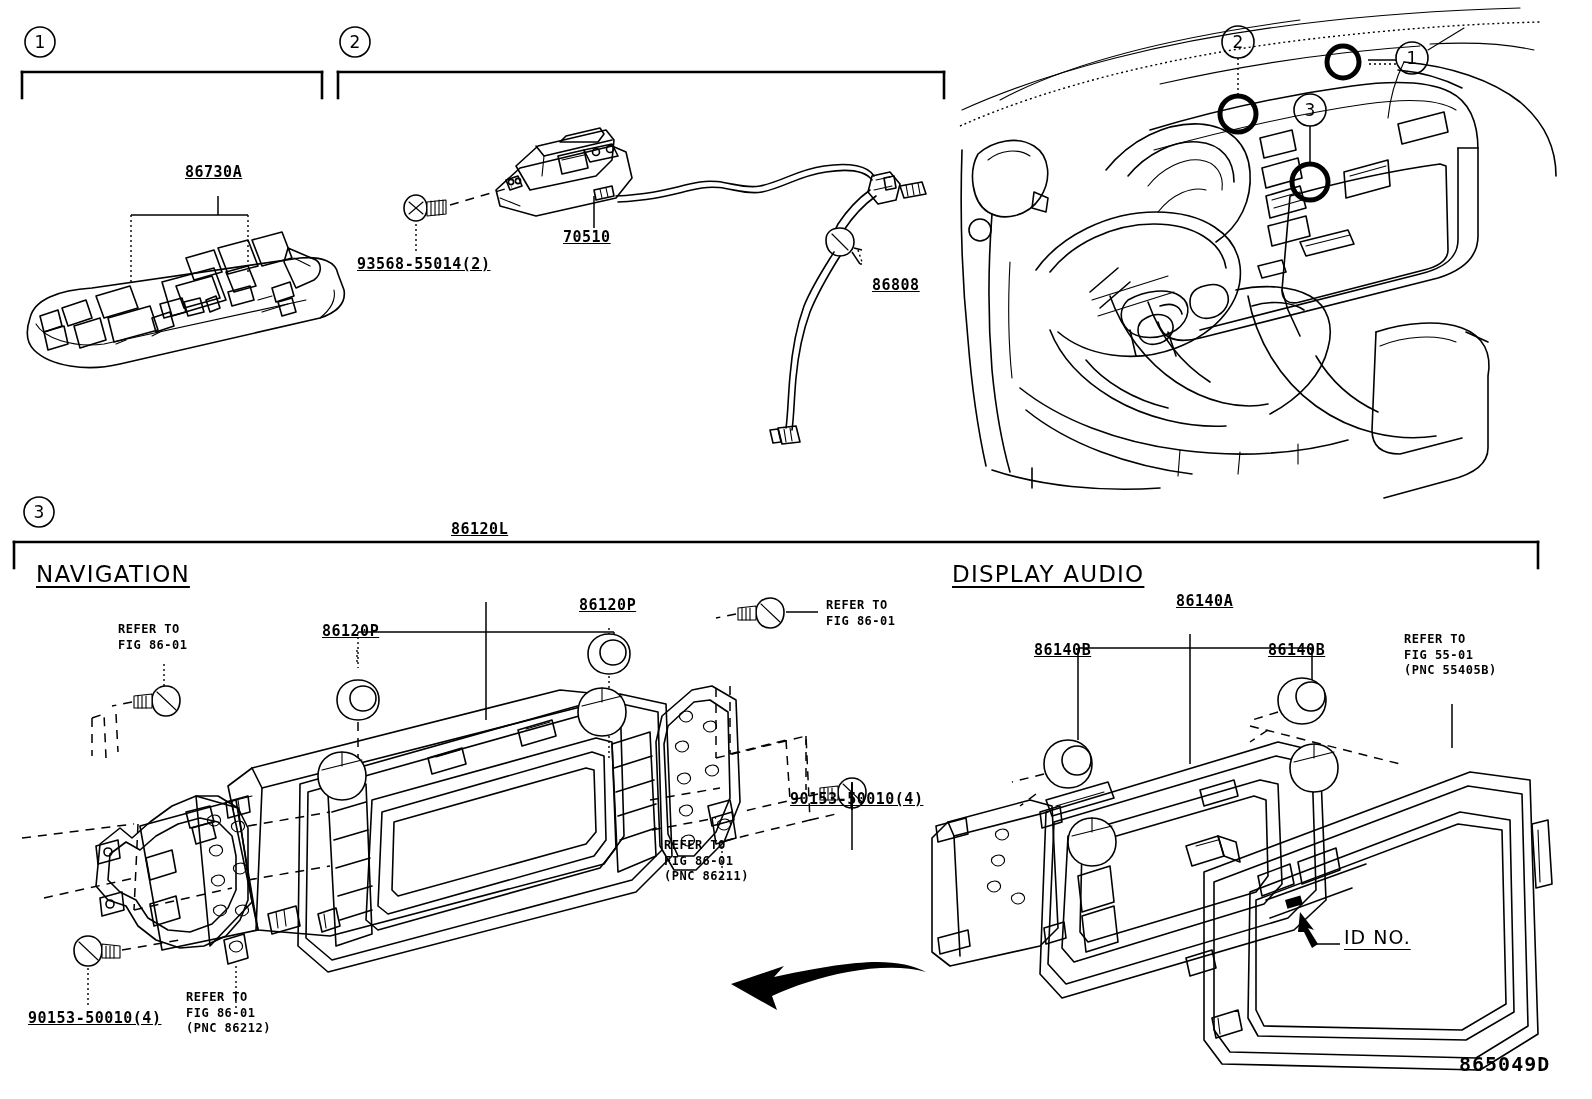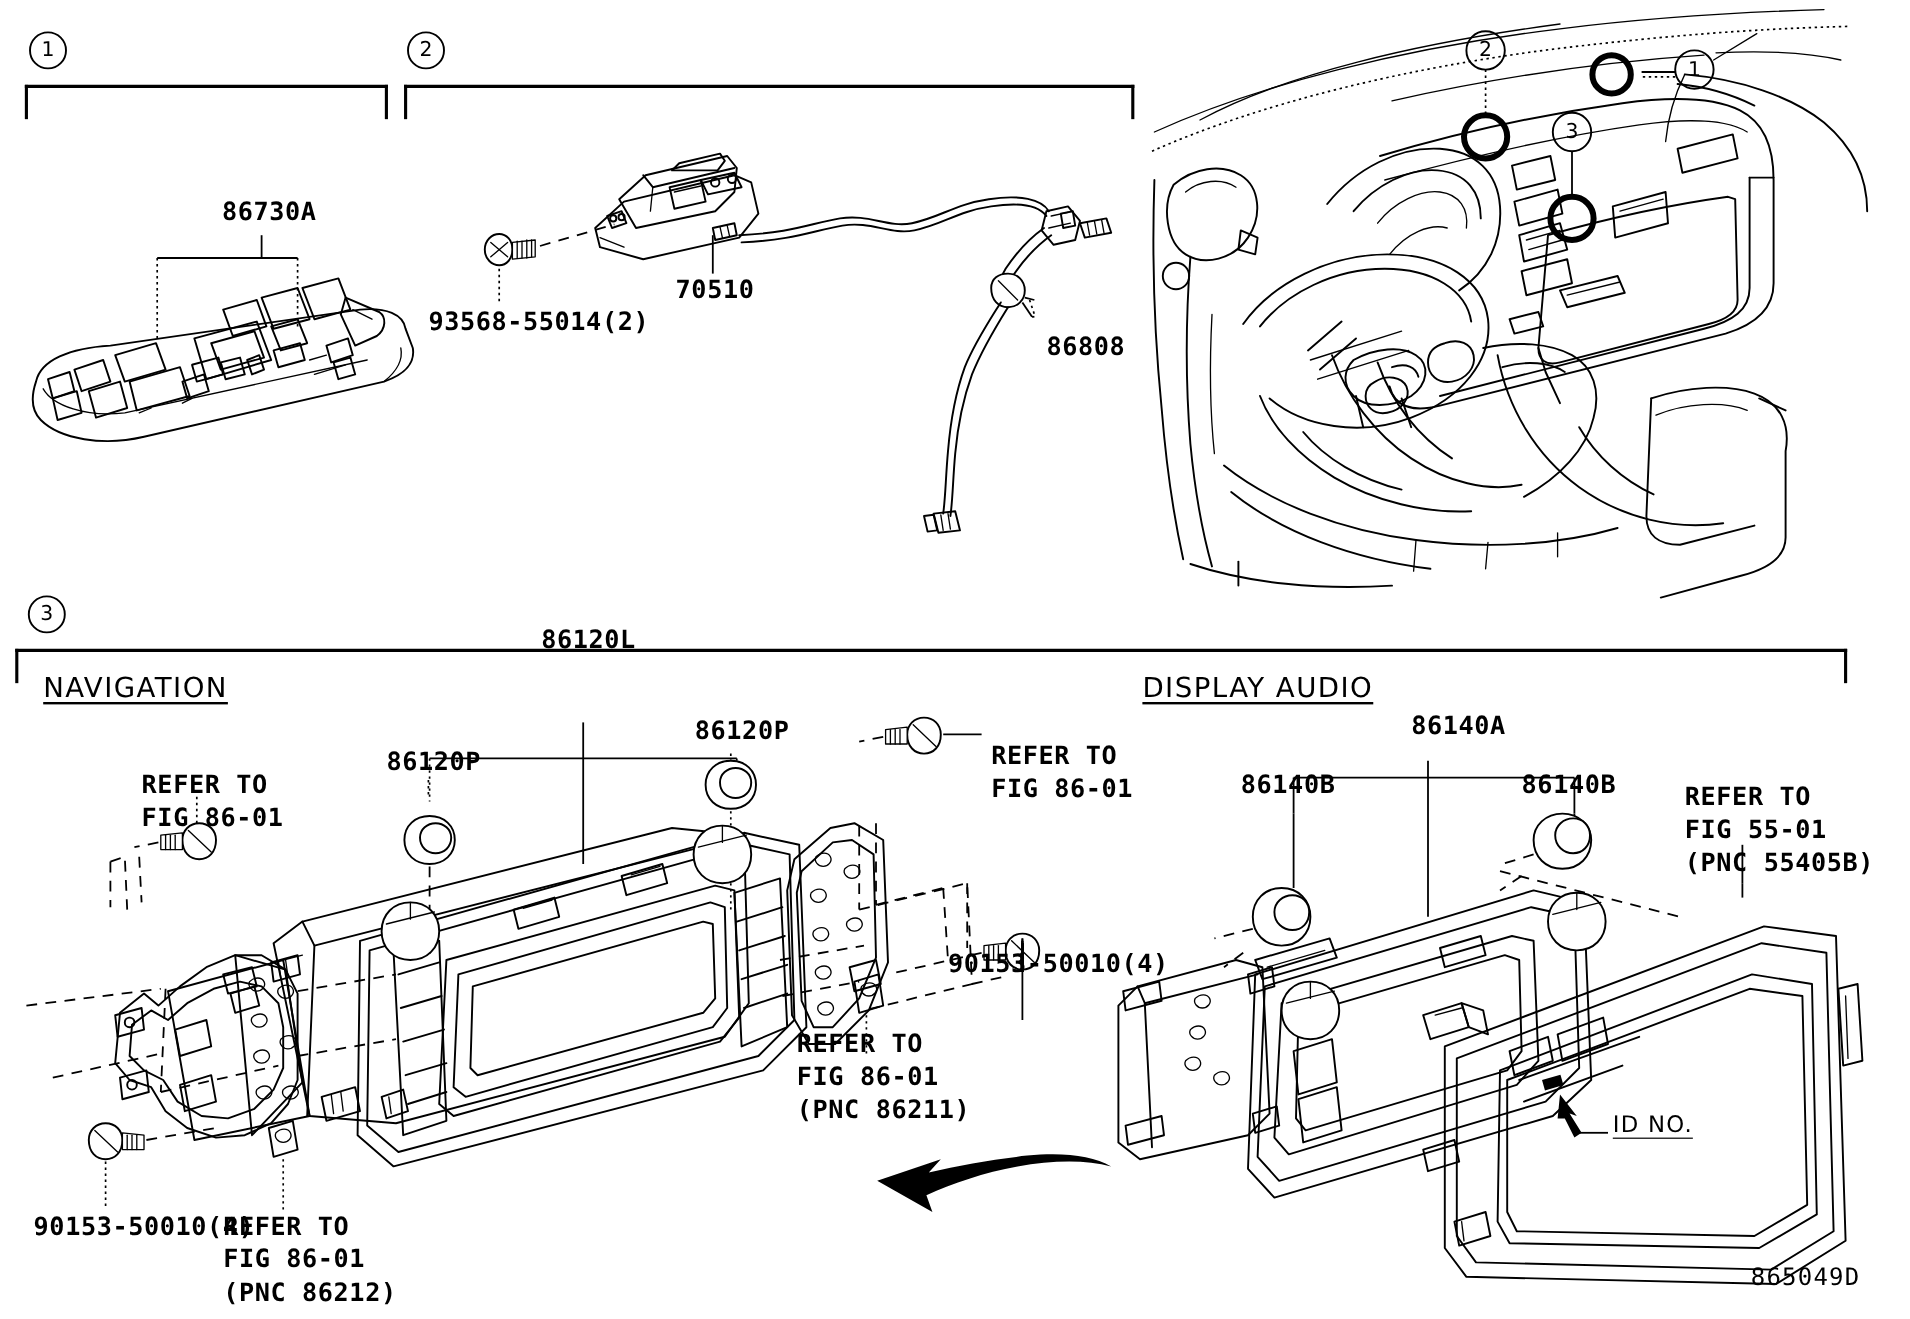--- a/index.html
+++ b/index.html
@@ -12,33 +12,33 @@
   .stage{position:absolute;left:0;top:0;width:1592px;height:1099px;}
   svg.art{position:absolute;left:0;top:0;width:1592px;height:1099px;overflow:visible;}
   .lbl{
     position:absolute;
     font-family:"DejaVu Sans Mono","Liberation Mono",monospace;
     font-weight:bold;
     white-space:pre;
     line-height:1.30;
     letter-spacing:0.5px;
   }
-  .pn{font-size:21px;}
-  .refer{font-size:21px;margin-top:19px;}
+  .pn{font-size:15px;text-decoration:underline;}
+  .refer{font-size:12px;}
   .sec-title{
     font-family:"DejaVu Sans","Liberation Sans",sans-serif;
     font-size:23px;font-weight:normal;letter-spacing:1.2px;
     text-decoration:underline;text-underline-offset:4px;
   }
   .idno{
     font-family:"DejaVu Sans","Liberation Sans",sans-serif;
     font-size:19px;font-weight:normal;letter-spacing:1px;
     text-decoration:underline;text-underline-offset:5px;
   }
-  .figid{font-size:20px;font-weight:normal;letter-spacing:1px;}
+  .figid{font-size:20px;font-weight:bold;letter-spacing:1px;}
   .callout-num{
     position:absolute;font-family:"DejaVu Sans","Liberation Sans",sans-serif;
     font-size:17px;text-align:center;
   }
 </style>
 </head>
 <body>
 
 <div class="stage">
 

